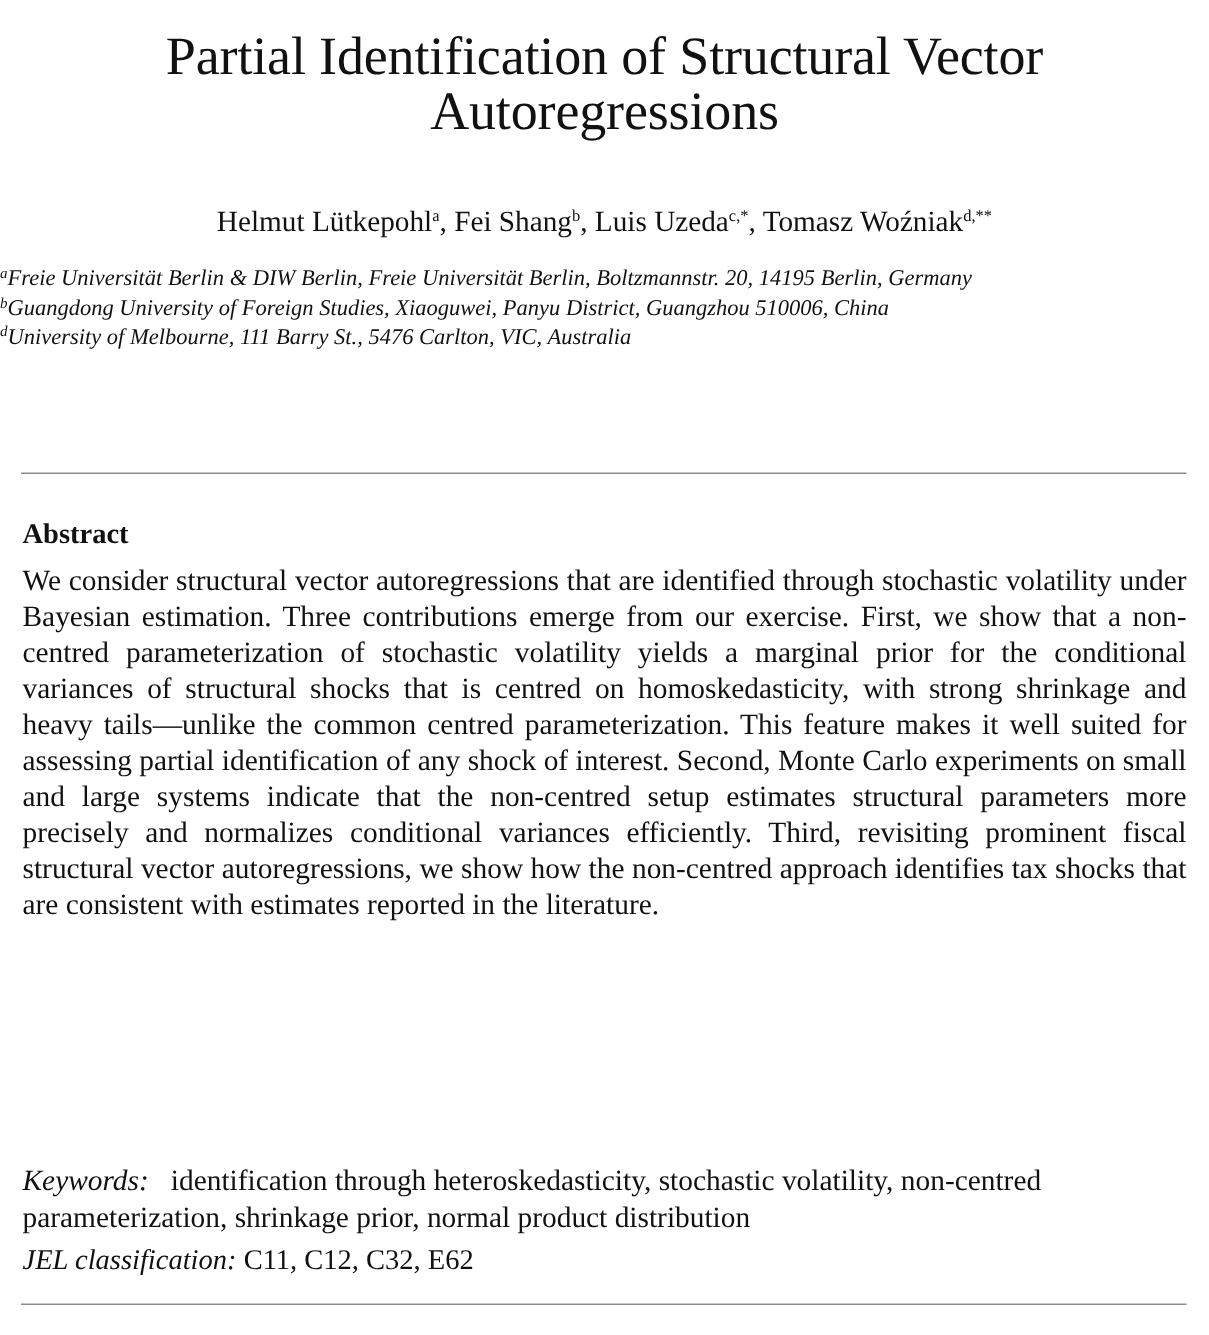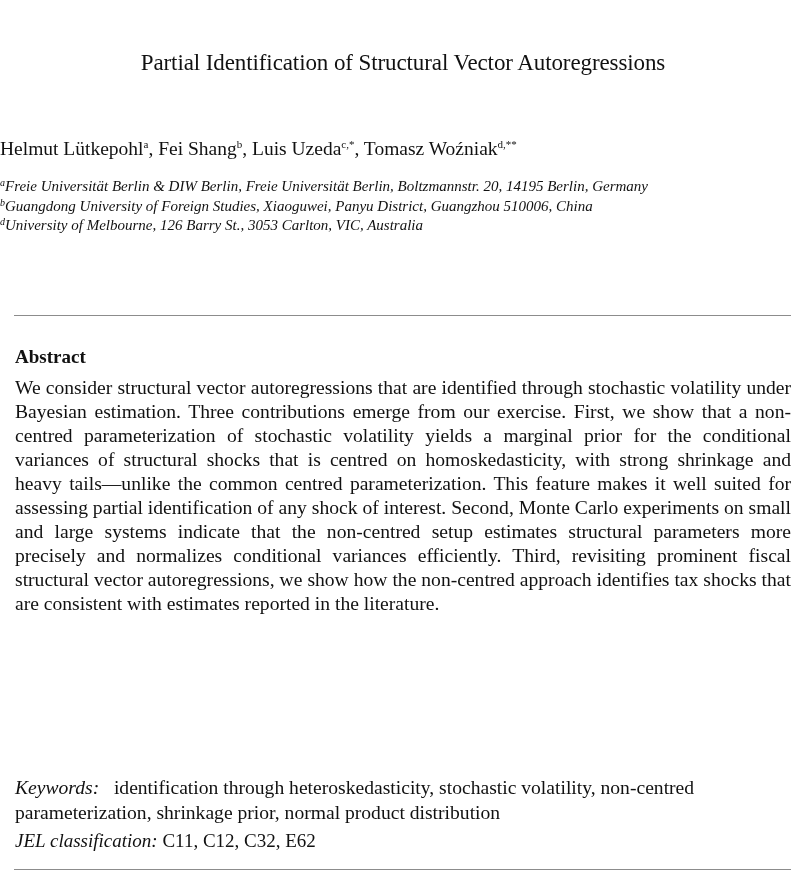--- a/index.html
+++ b/index.html
@@ -11,35 +11,36 @@
     width: 806px;
     height: 890px;
     position: relative;
     overflow: hidden;
     color: #111111;
     font-family: "Liberation Serif", "DejaVu Serif", serif;
   }
   .title {
     position: absolute;
     left: 0;
-    top: 44px;
+    top: 19px;
     width: 806px;
     text-align: center;
-    font-size: 23px;
+    font-size: 36px;
     line-height: 37px;
     letter-spacing: -0.1px;
     margin: 0;
     font-weight: normal;
   }
   .title span { display: block; }
   .authors {
     position: absolute;
     left: 0;
     top: 137px;
     width: 806px;
+    text-align: center;
     font-size: 19.5px;
     line-height: 24px;
   }
   .authors sup {
     font-size: 11px;
     vertical-align: 7px;
     line-height: 0;
   }
   .affils {
     position: absolute;
@@ -110,21 +111,21 @@
   <span>Partial Identification of Structural Vector Autoregressions</span>
 </h1>
 
 <div class="authors">
   <span>Helmut Lütkepohl</span><sup>a</sup><span>, </span><span>Fei Shang</span><sup>b</sup><span>, </span><span>Luis Uzeda</span><sup>c,*</sup><span>, </span><span>Tomasz Woźniak</span><sup>d,**</sup>
 </div>
 
 <div class="affils">
   <div><sup>a</sup><span>Freie Universität Berlin &amp; DIW Berlin, Freie Universität Berlin, Boltzmannstr. 20, 14195 Berlin, Germany</span></div>
   <div><sup>b</sup><span>Guangdong University of Foreign Studies, Xiaoguwei, Panyu District, Guangzhou 510006, China</span></div>
-  <div><sup>d</sup><span>University of Melbourne, 126 Barry St., 3053 Carlton, VIC, Australia</span></div>
+  <div><sup>d</sup><span>University of Melbourne, 111 Barry St., 5476 Carlton, VIC, Australia</span></div>
 </div>
 
 <div class="rule top"></div>
 
 <h2 class="abstract-heading">Abstract</h2>
 
 <p class="abstract-body">We consider structural vector autoregressions that are identified through stochastic volatility under Bayesian estimation.  Three contributions emerge from our exercise. First, we show that a non-centred parameterization of stochastic volatility yields a marginal prior for the conditional variances of structural shocks that is centred on homoskedasticity, with strong shrinkage and heavy tails—unlike the common centred parameterization. This feature makes it well suited for assessing partial identification of any shock of interest.  Second, Monte Carlo experiments on small and large systems indicate that the non-centred setup estimates structural parameters more precisely and normalizes conditional variances efficiently. Third, revisiting prominent fiscal structural vector autoregressions, we show how the non-centred approach identifies tax shocks that are consistent with estimates reported in the literature.</p>
 
 <div class="keywords">
   <span class="label-italic">Keywords:</span>&nbsp;&nbsp;

